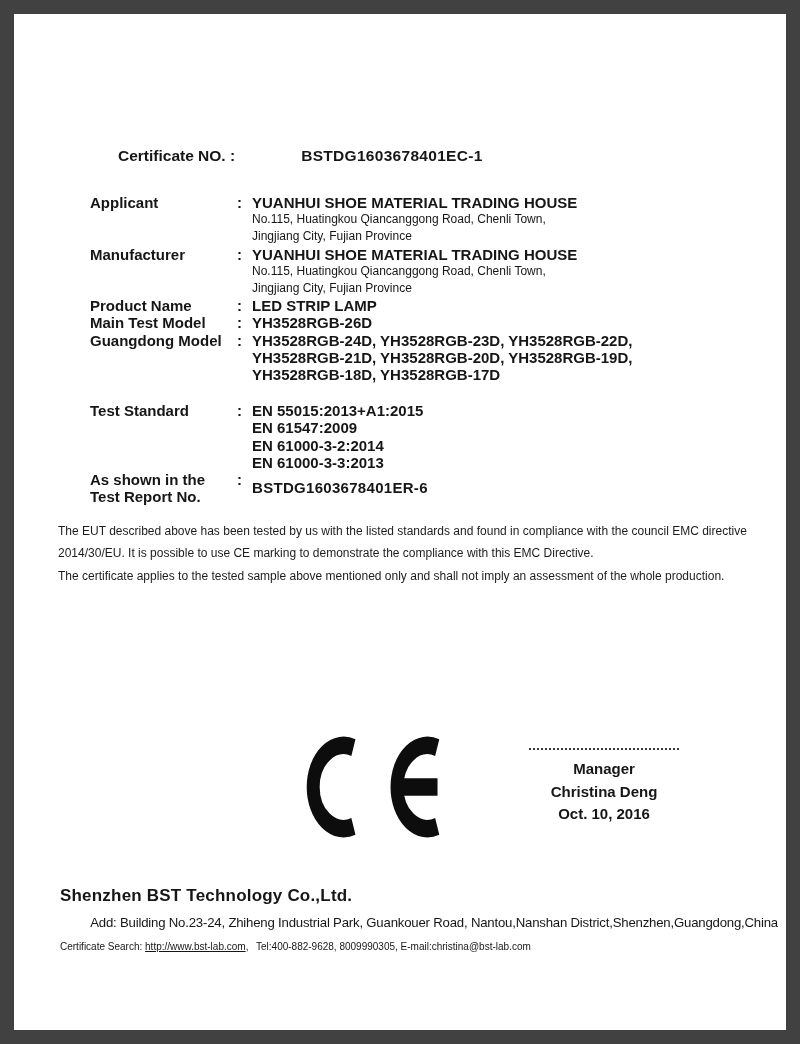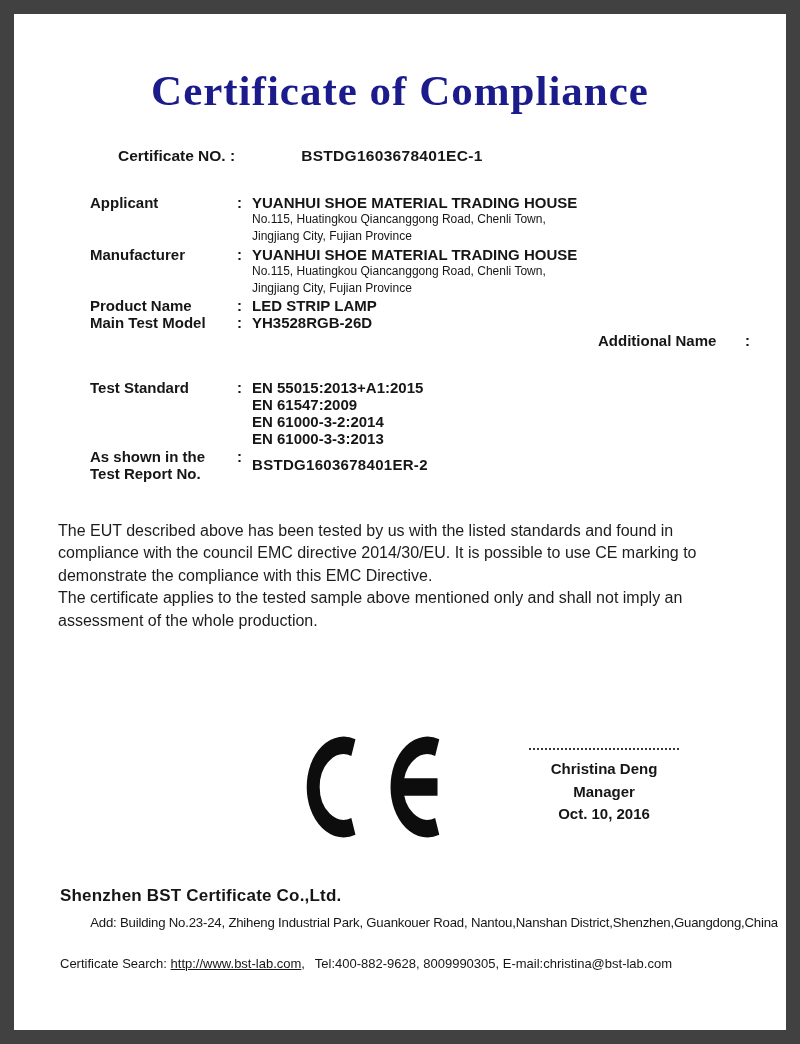--- a/index.html
+++ b/index.html
@@ -35,53 +35,52 @@
 
   .fields {
     position:absolute; top:180px; left:76px; right:26px;
     font-size:15px; font-weight:bold; line-height:17.2px;
   }
   .frow { display:flex; align-items:flex-start;justify-content:flex-end; }
   .flabel { width:147px; flex:none; }
   .fcolon { width:15px; flex:none; text-align:left; }
   .fvalue { flex:1; }
   .addr { font-weight:normal; font-size:12px; }
-  .gap20 { margin-top:30px; }
+  .gap20 { margin-top:19px; }
   .gap10 { }
   .report-value { margin-top:8px; letter-spacing:0.3px; }
 
   .body-text {
     position:absolute; top:506px; left:44px; width:700px;
-    font-size:16px; line-height:22.4px; font-weight:normal;
+    font-size:12px; line-height:22.4px; font-weight:normal;
     color:#1c1c1c;
   }
 
   .ce-row { position:absolute; top:720px; left:0; right:0; height:130px; }
   .ce-logo { position:absolute; left:278px; top:1px; }
   .signature {
     position:absolute; left:500px; top:14px; width:180px;
     text-align:center; font-weight:bold; font-size:15px; line-height:22.5px;
   }
   .sig-line {
     border-top:2px dotted #3a3a3a;
     width:150px; margin:0 auto 8px auto; height:0;
   }
 
   .footer { position:absolute; top:872px; left:46px; right:8px; }
   .footer-company { font-weight:bold; font-size:17px; letter-spacing:0.2px; }
   .footer-address { margin-top:9px; font-size:13.2px; letter-spacing:-0.2px; white-space:nowrap;text-align:right; }
-  .footer-search { margin-top:26px; font-size:13px; }
+  .footer-search { margin-top:11px; font-size:10px; }
   .footer-search a { color:#161616; text-decoration:underline; }
 </style>
 </head>
 <body>
 
 <div class="page">
 
-  <div class="title">Certificate of Compliance</div>
 
   <div class="certno">
     <span>Certificate NO. :</span>
     <span class="certno-value">BSTDG1603678401EC-1</span>
   </div>
 
   <div class="fields">
 
     <div class="frow">
       <span class="flabel">Applicant</span>
@@ -109,66 +108,71 @@
       <span class="fvalue">LED STRIP LAMP</span>
     </div>
 
     <div class="frow">
       <span class="flabel">Main Test Model</span>
       <span class="fcolon">:</span>
       <span class="fvalue">YH3528RGB-26D</span>
     </div>
 
     <div class="frow">
-      <span class="flabel">Additional Name</span>
+      <span class="flabel">Guangdong Model</span>
       <span class="fcolon">:</span>
+      <span class="fvalue">
+        <div>YH3528RGB-24D, YH3528RGB-23D, YH3528RGB-22D,</div>
+        <div>YH3528RGB-21D, YH3528RGB-20D, YH3528RGB-19D,</div>
+        <div>YH3528RGB-18D, YH3528RGB-17D</div>
+      </span>
     </div>
 
     <div class="frow gap20">
       <span class="flabel">Test Standard</span>
       <span class="fcolon">:</span>
       <span class="fvalue">
         <div>EN 55015:2013+A1:2015</div>
         <div>EN 61547:2009</div>
         <div>EN 61000-3-2:2014</div>
         <div>EN 61000-3-3:2013</div>
       </span>
     </div>
 
     <div class="frow gap10">
       <span class="flabel">
         <div>As shown in the</div>
         <div>Test Report No.</div>
       </span>
       <span class="fcolon">:</span>
-      <span class="fvalue report-value">BSTDG1603678401ER-2</span>
+      <span class="fvalue report-value">BSTDG1603678401ER-6</span>
     </div>
 
   </div>
 
   <div class="body-text">
     <div>The EUT described above has been tested by us with the listed standards and found in compliance with the council EMC directive 2014/30/EU. It is possible to use CE marking to demonstrate the compliance with this EMC Directive.</div>
     <div>The certificate applies to the tested sample above mentioned only and shall not imply an assessment of the whole production.</div>
   </div>
 
   <div class="ce-row">
     <svg class="ce-logo" width="160" height="104" viewBox="0 0 210 100" preserveAspectRatio="none" aria-label="CE">
       <path d="M 80.6 12.1 A 40 40 0 1 0 80.6 87.9" fill="none" stroke="#0d0d0d" stroke-width="17"></path>
       <path d="M 190.6 12.1 A 40 40 0 1 0 190.6 87.9" fill="none" stroke="#0d0d0d" stroke-width="17"></path>
       <path d="M 133 50 L 191 50" fill="none" stroke="#0d0d0d" stroke-width="17"></path>
     </svg>
     <div class="signature">
       <div class="sig-line"></div>
+      <div>Manager</div>
       <div>Christina Deng</div>
-      <div>Manager</div>
       <div>Oct. 10, 2016</div>
     </div>
   </div>
 
   <div class="footer">
-    <div class="footer-company">Shenzhen BST Certificate Co.,Ltd.</div>
+    <div class="footer-company">Shenzhen BST Technology Co.,Ltd.</div>
     <div class="footer-address">Add: Building No.23-24, Zhiheng Industrial Park, Guankouer Road, Nantou,Nanshan District,Shenzhen,Guangdong,China</div>
     <div class="footer-search">
       <span>Certificate Search: </span><a href="#">http://www.bst-lab.com</a><span>,  Tel:400-882-9628, 8009990305, E-mail:christina@bst-lab.com</span>
     </div>
   </div>
 
 </div>
 
 </body></html>

